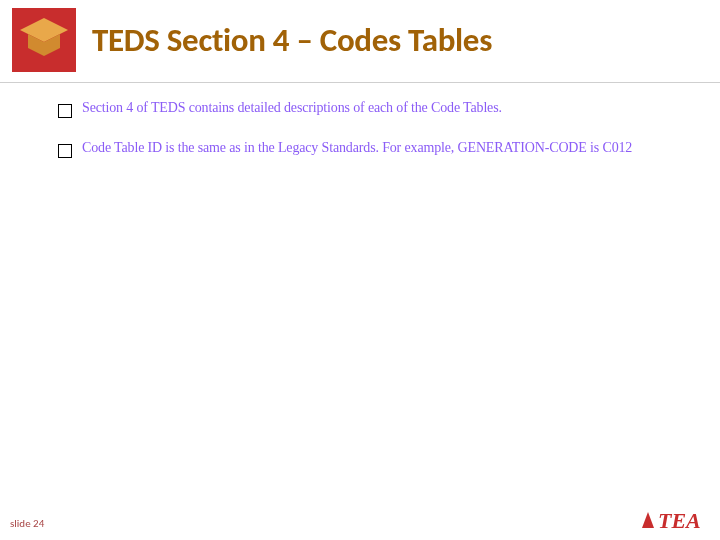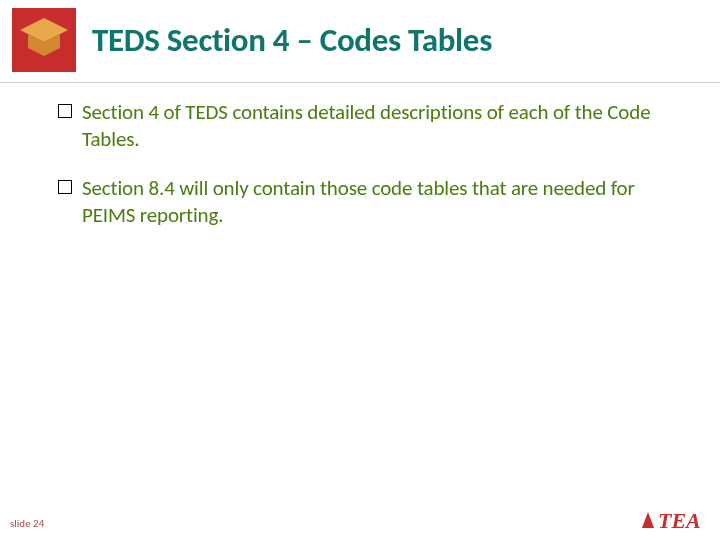--- a/index.html
+++ b/index.html
@@ -25,40 +25,41 @@
     flex-shrink: 0;
   }
   .logo-badge svg {
     position: absolute;
     top: 6px;
     left: 6px;
   }
   .title {
     font-size: 33px;
     font-weight: 700;
-    color: #0f766e;
+    color: #a16207;
     margin-left: 16px;
     letter-spacing: -0.3px;
   }
   .divider {
     border: none;
     border-top: 1px solid #cfcfcf;
     margin: 6px 0 0 0;
   }
   .content {
     padding: 16px 44px 0 58px;
   }
   .bullet {
-    font-size: 21px;
+    font-size: 14px;
     line-height: 1.28;
-    color: #4d7c0f;
+    color: #8b5cf6;
     margin-bottom: 22px;
     position: relative;
     padding-left: 24px;
     letter-spacing: -0.15px;
+    font-family: Liberation Serif, serif;
   }
   .bullet::before {
     content: "";
     position: absolute;
     left: 0;
     top: 5px;
     width: 14px;
     height: 14px;
     border: 1.5px solid #000;
     box-sizing: border-box;
@@ -86,21 +87,21 @@
       <polygon points="10,20 26,28 42,20 42,34 26,42 10,34" fill="#d18a2f"></polygon>
     </svg>
   </div>
   <div class="title">TEDS Section 4 – Codes Tables</div>
 </div>
 
 <hr class="divider">
 
 <div class="content">
   <div class="bullet">Section 4 of TEDS contains detailed descriptions of each of the Code Tables.</div>
-  <div class="bullet">Section 8.4 will only contain those code tables that are needed for PEIMS reporting.</div>
+  <div class="bullet">Code Table ID is the same as in the Legacy Standards. For example, GENERATION-CODE is C012</div>
 </div>
 
 <div class="footer">slide 24</div>
 
 <svg class="tea-logo" width="72" height="32" viewBox="0 0 72 32">
   <polygon points="2,24 8,8 14,24" fill="#c82d2d"></polygon>
   <text x="18" y="24" font-family="Georgia, serif" font-style="italic" font-weight="700" font-size="22" fill="#c82d2d">TEA</text>
 </svg>
 
 </body></html>

